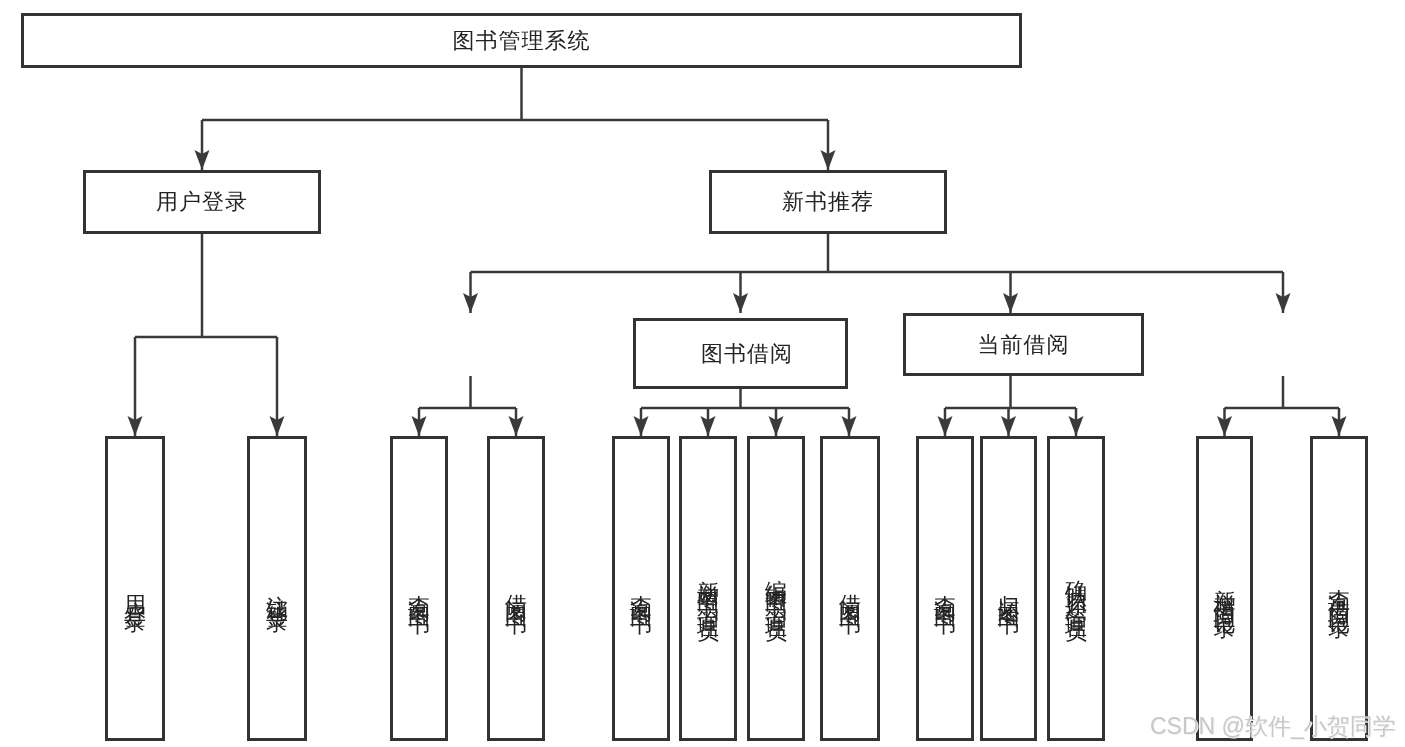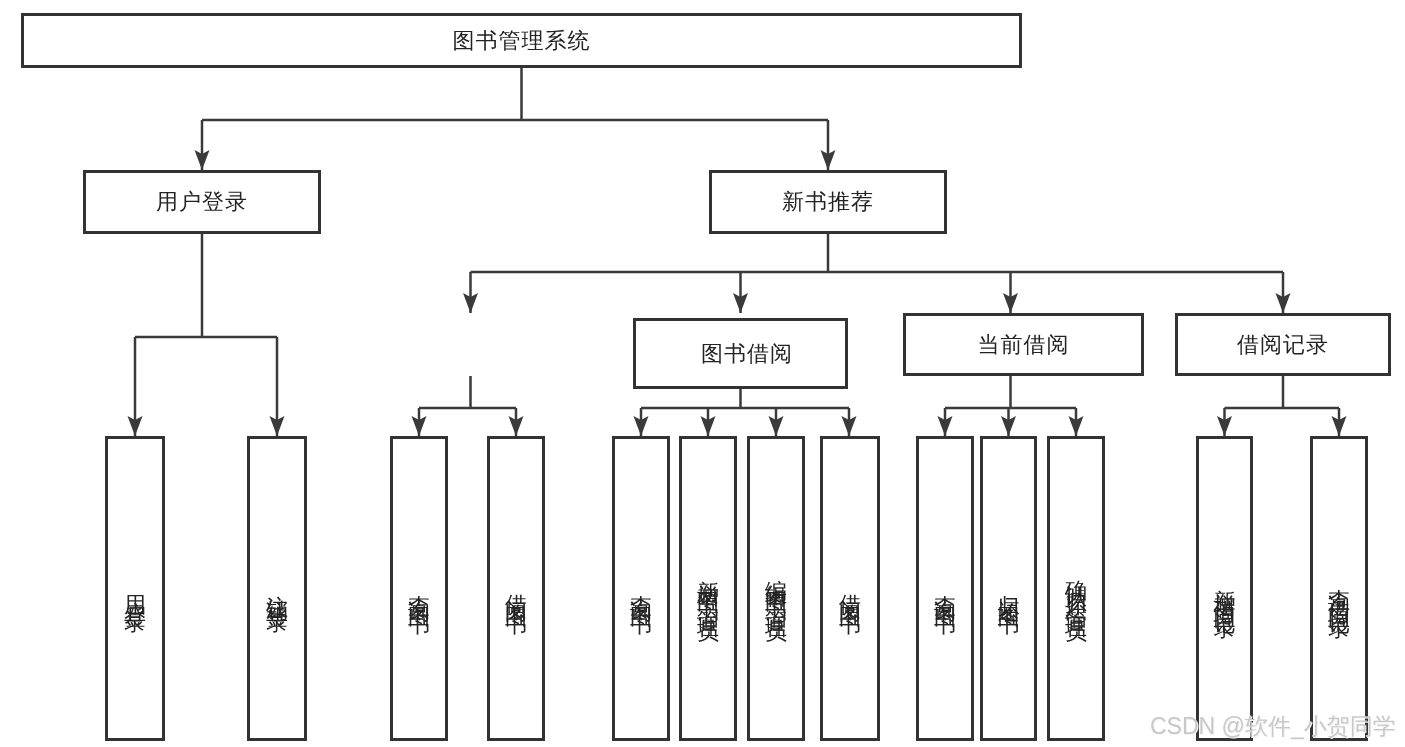--- a/index.html
+++ b/index.html
@@ -148,21 +148,20 @@
     </g>
   </svg>
 
   <div class="node h-node n-root">图书管理系统</div>
 
   <div class="node h-node n-user-login">用户登录</div>
   <div class="node h-node n-book-mgmt">新书推荐</div>
 
   <div class="node h-node n-book-borrow">图书借阅</div>
   <div class="node h-node n-current-borrow">当前借阅</div>
-  <div class="node h-node n-borrow-record">借阅记录</div>
 
   <div class="node v-node leaf n-leaf-user-login">用户登录</div>
   <div class="node v-node leaf n-leaf-logout">注销登录</div>
 
   <div class="node v-node leaf n-leaf-rec-query">查询图书</div>
   <div class="node v-node leaf n-leaf-rec-borrow">借阅图书</div>
 
   <div class="node v-node leaf n-leaf-bb-query">查询图书</div>
   <div class="node v-node leaf n-leaf-bb-add">新增图书（管理员）</div>
   <div class="node v-node leaf n-leaf-bb-edit">编辑图书（管理员）</div>

